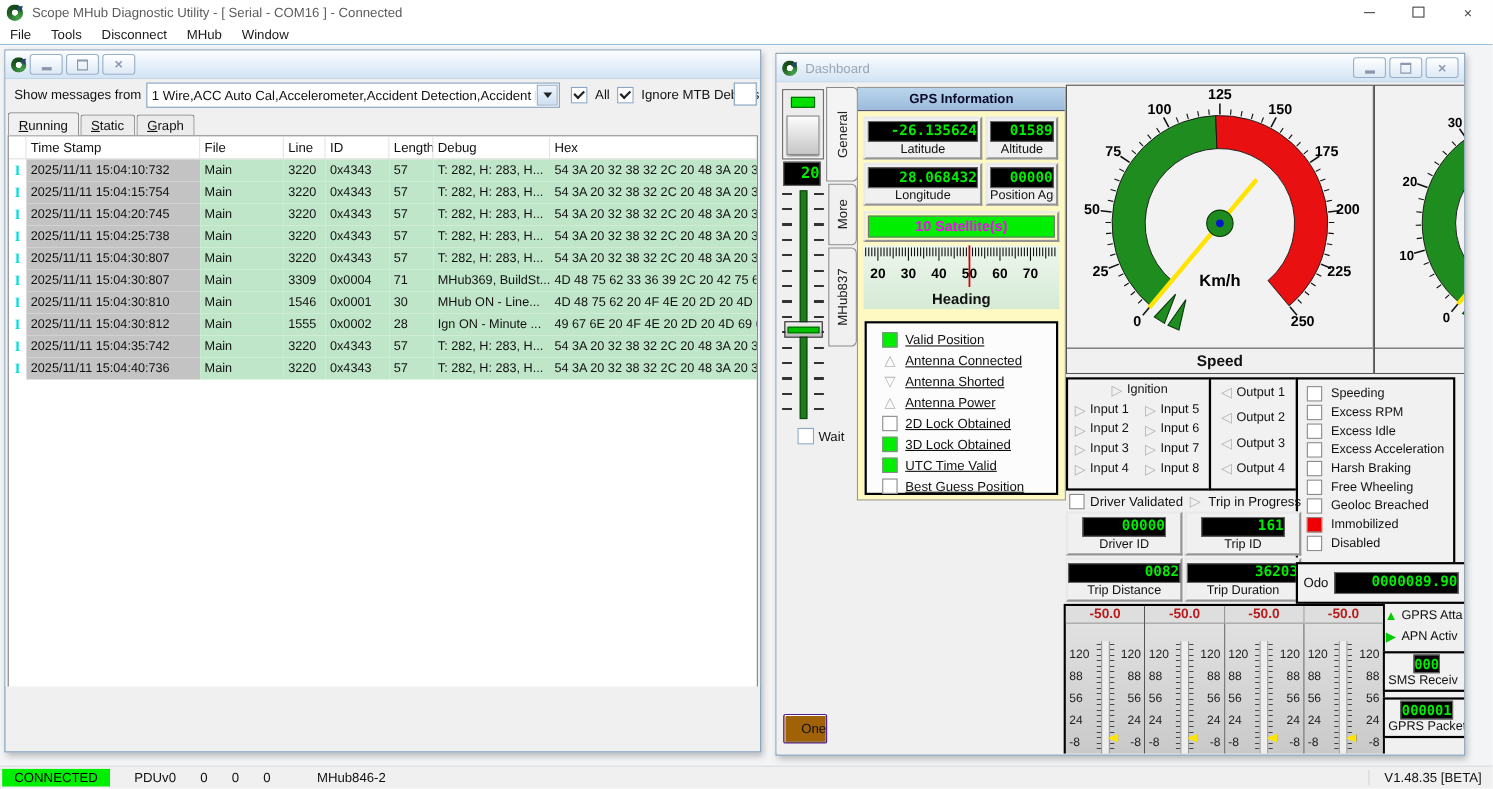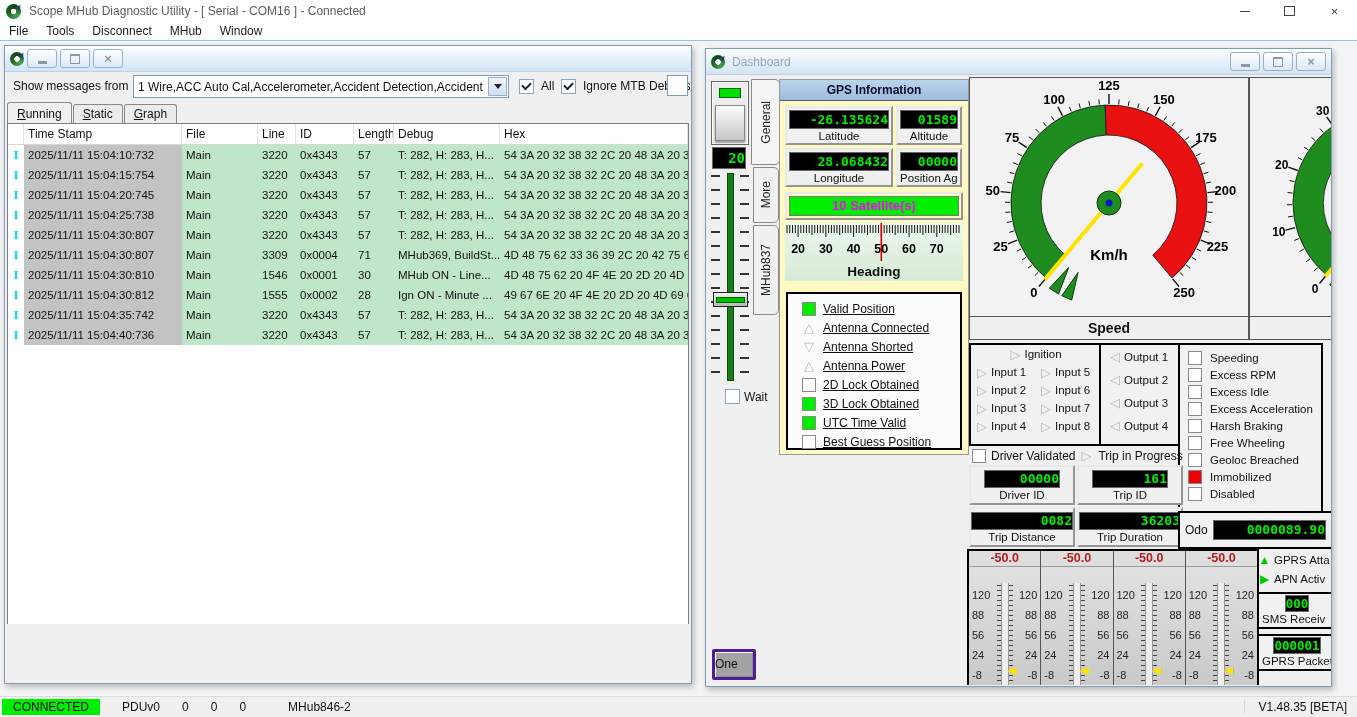--- a/index.html
+++ b/index.html
@@ -93,21 +93,21 @@
   .tknob{position:absolute;left:3px;right:3px;bottom:3px;height:34px;background:linear-gradient(#fcfcfc,#c6c6c6);border:1px solid #888;box-shadow:0 2px 2px rgba(0,0,0,.35);}
   #volled{position:absolute;left:6px;top:72px;width:32px;height:20px;font-size:14px;line-height:20px;}
   #vslider{position:absolute;left:4px;top:96px;width:40px;height:212px;}
   .vticks{position:absolute;top:4px;bottom:4px;width:9px;background:repeating-linear-gradient(to bottom,#333 0 2px,transparent 2px 14px);}
   .vticks.l{left:1px;}
   .vticks.r{right:1px;}
   .vtrack{position:absolute;left:17px;top:2px;bottom:2px;width:5px;background:#1c7c1c;border:1px solid #0a4a0a;}
   .vhandle{position:absolute;left:3px;top:57%;width:33px;height:13px;background:linear-gradient(#f2f2f2,#b8b8b8);border:1px solid #222;}
   .vhandle b{position:absolute;left:2px;right:2px;top:4px;height:4px;background:#00c000;border:1px solid #060;display:block;}
   #waitrow{position:absolute;left:5px;top:314px;display:flex;align-items:center;padding-left:14px;}
-  .btn3d{background:#a3a3a3;border:3px solid #4c1d95;box-shadow:inset 1px 1px 0 #fff,inset -1px -1px 0 #909090;text-align:left;}
+  .btn3d{background:#a16207;border:1px solid #4c1d95;box-shadow:inset 1px 1px 0 #fff,inset -1px -1px 0 #909090;text-align:right;}
   #onebtn{position:absolute;left:6px;top:574px;width:38px;height:25px;line-height:25px;border-radius:2px;}
   .stab{position:absolute;left:47px;width:24px;border:1px solid #8a8a8a;border-radius:0 5px 5px 0;background:#f0f0f0;display:flex;align-items:center;justify-content:center;}
   .stab span{writing-mode:vertical-rl;transform:rotate(180deg);font-size:12px;color:#222;}
   .stab.active{left:45px;width:27px;background:#f4f4f4;}
   
   #gpspanel{position:absolute;left:73px;top:4px;width:188px;height:374px;border:1px solid #999;background:#fef9c3;}
   #gpshead{height:20px;line-height:20px;text-align:center;font-weight:bold;color:#0a0a2a;background:linear-gradient(#bad4ec,#9cbcdc);border-bottom:1px solid #557;}
   #gpsfields{display:grid;grid-template-columns:108px 66px;gap:3px;margin:5px 4px 0 5px;}
   .fieldbox{border:2px outset #e9e9e9;background:#f0f0f0;padding:2px 2px 1px 2px;}
   .fieldbox .led{height:17px;line-height:17px;font-size:13px;overflow:hidden;}

